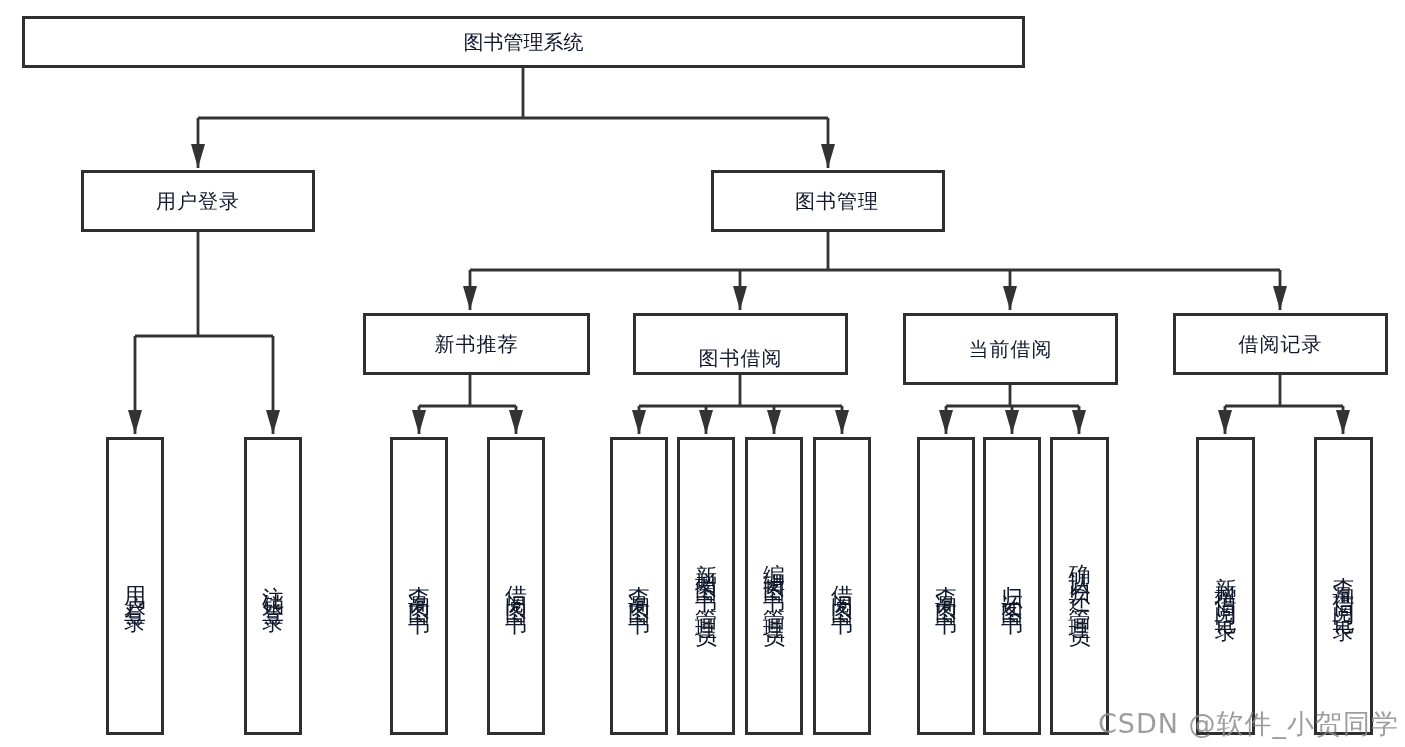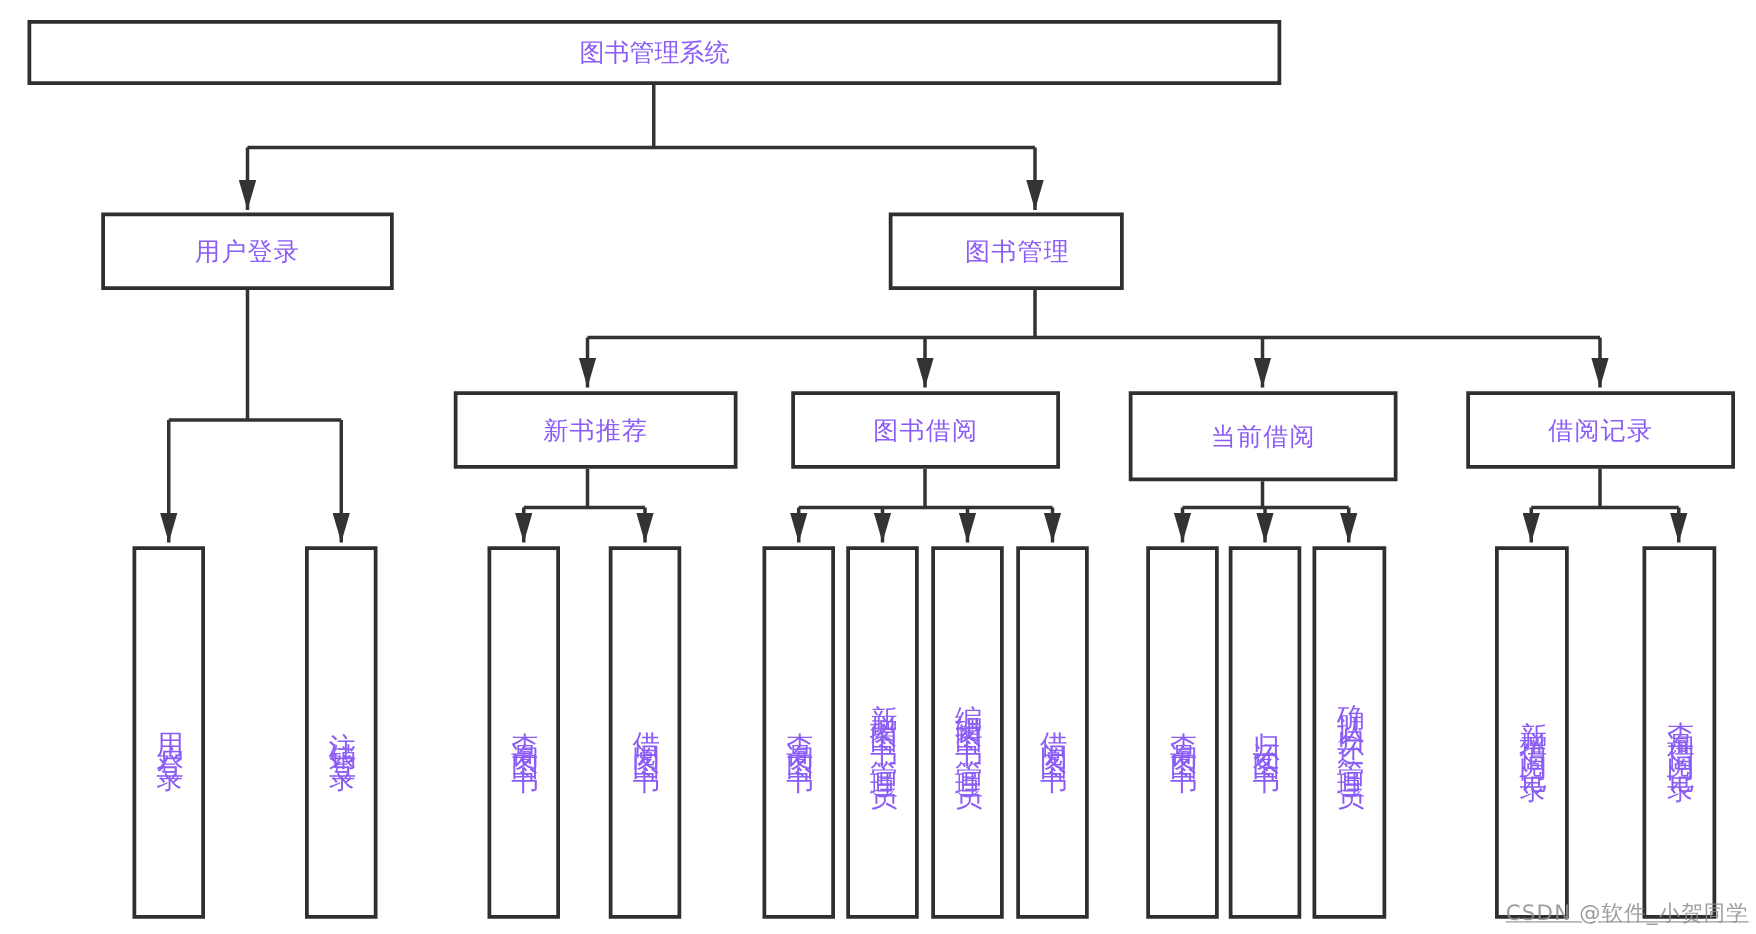--- a/index.html
+++ b/index.html
@@ -24,21 +24,21 @@
     pointer-events: none;
   }
   .box {
     position: absolute;
     box-sizing: border-box;
     border: 3px solid #2f2f2f;
     background: #ffffff;
     display: flex;
     align-items: center;
     justify-content: center;
-    color: #8b5cf6;
+    color: #0f172a;
   }
   .hnode {
     font-size: 20px;
     letter-spacing: 1px;
     white-space: nowrap;
   }
   .root {
     font-size: 20px;
   }
   .leaf {
@@ -47,25 +47,24 @@
   .leaf .vtext {
     writing-mode: vertical-rl;
     letter-spacing: 9px;
     line-height: 1;
     white-space: nowrap;
   }
   .watermark {
     position: absolute;
     right: 6px;
     bottom: 5px;
-    font-size: 17px;
+    font-size: 27px;
     color: rgba(140, 140, 140, 0.85);
     letter-spacing: 1px;
     white-space: nowrap;
-    text-decoration: underline;
   }
 </style>
 </head>
 <body>
 
 <div class="stage">
 
   <svg class="wires" viewBox="0 0 1405 747" xmlns="http://www.w3.org/2000/svg">
     <defs>
       <marker id="arw" markerUnits="userSpaceOnUse" markerWidth="24" markerHeight="14" refX="24" refY="7" orient="auto">
@@ -123,28 +122,28 @@
     </g>
   </svg>
 
   <div class="box root" style="left:22px; top:16px; width:1003px; height:52px;">
     <span>图书管理系统</span>
   </div>
 
   <div class="box hnode" style="left:81px; top:170px; width:234px; height:62px;">
     <span>用户登录</span>
   </div>
-  <div class="box hnode" style="left:711px; top:170px; width:188px; height:62px;padding-left:18px;">
+  <div class="box hnode" style="left:711px; top:170px; width:234px; height:62px;padding-left:18px;">
     <span>图书管理</span>
   </div>
 
   <div class="box hnode" style="left:363px; top:313px; width:227px; height:62px;">
     <span>新书推荐</span>
   </div>
-  <div class="box hnode" style="left:633px; top:313px; width:215px; height:62px;">
+  <div class="box hnode" style="left:633px; top:313px; width:215px; height:62px;align-items:flex-end;">
     <span>图书借阅</span>
   </div>
   <div class="box hnode" style="left:903px; top:313px; width:215px; height:72px;">
     <span>当前借阅</span>
   </div>
   <div class="box hnode" style="left:1173px; top:313px; width:215px; height:62px;">
     <span>借阅记录</span>
   </div>
 
   <div class="box leaf" style="left:106px; top:437px; width:58px; height:298px;">

